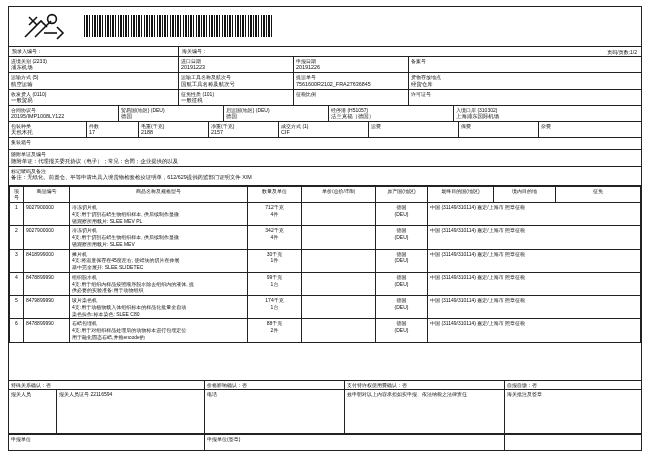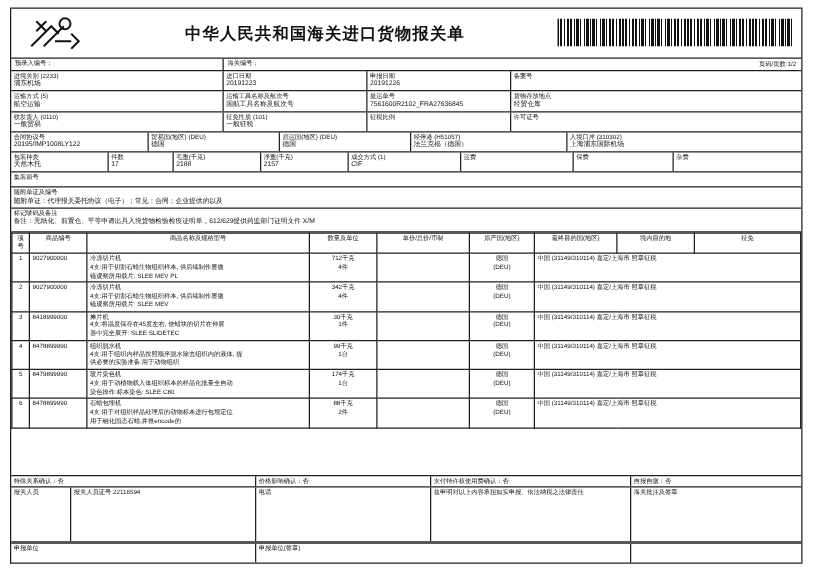--- a/index.html
+++ b/index.html
@@ -127,21 +127,20 @@
             <path d="M4 26 L20 10 L26 16"></path>
             <path d="M14 26 L30 10"></path>
             <circle cx="31" cy="8" r="4.4"></circle>
             <path d="M23 22 L36 22"></path>
             <path d="M8 6 L16 14"></path>
             <path d="M16 6 L8 14"></path>
             <path d="M36 16 L42 22 L36 28"></path>
           </g>
         </svg>
       </div>
-      <div class="title">中华人民共和国海关进口货物报关单</div>
       <div class="barcode-wrap">
         <div class="barcode"></div>
         <div class="barcode-no"></div>
       </div>
     </div>
 
     <div class="topline">
       <div class="c lbl" style="width:170px;">
         <span>预录入编号：</span><span class="val"></span>
       </div>

